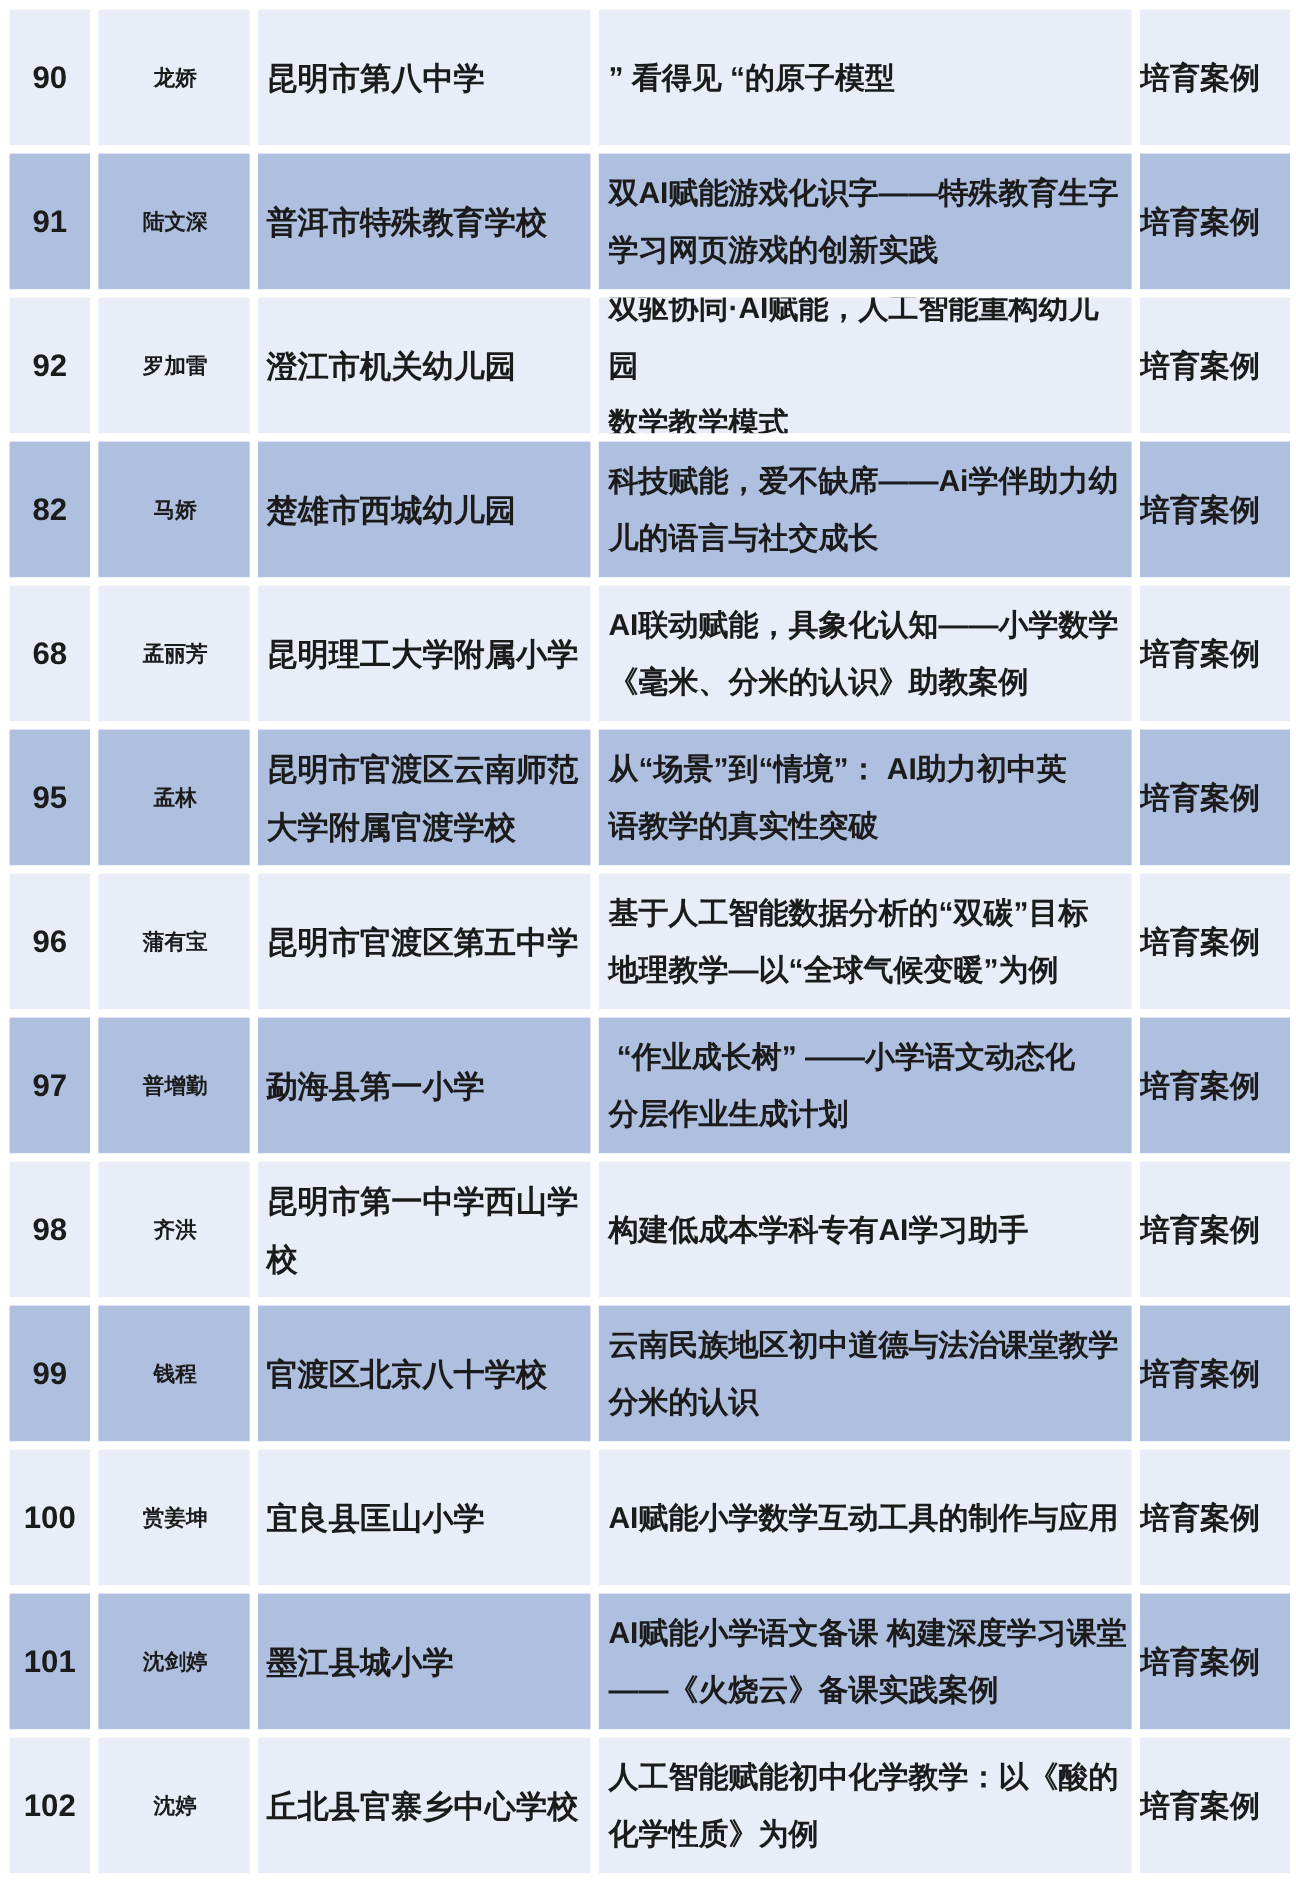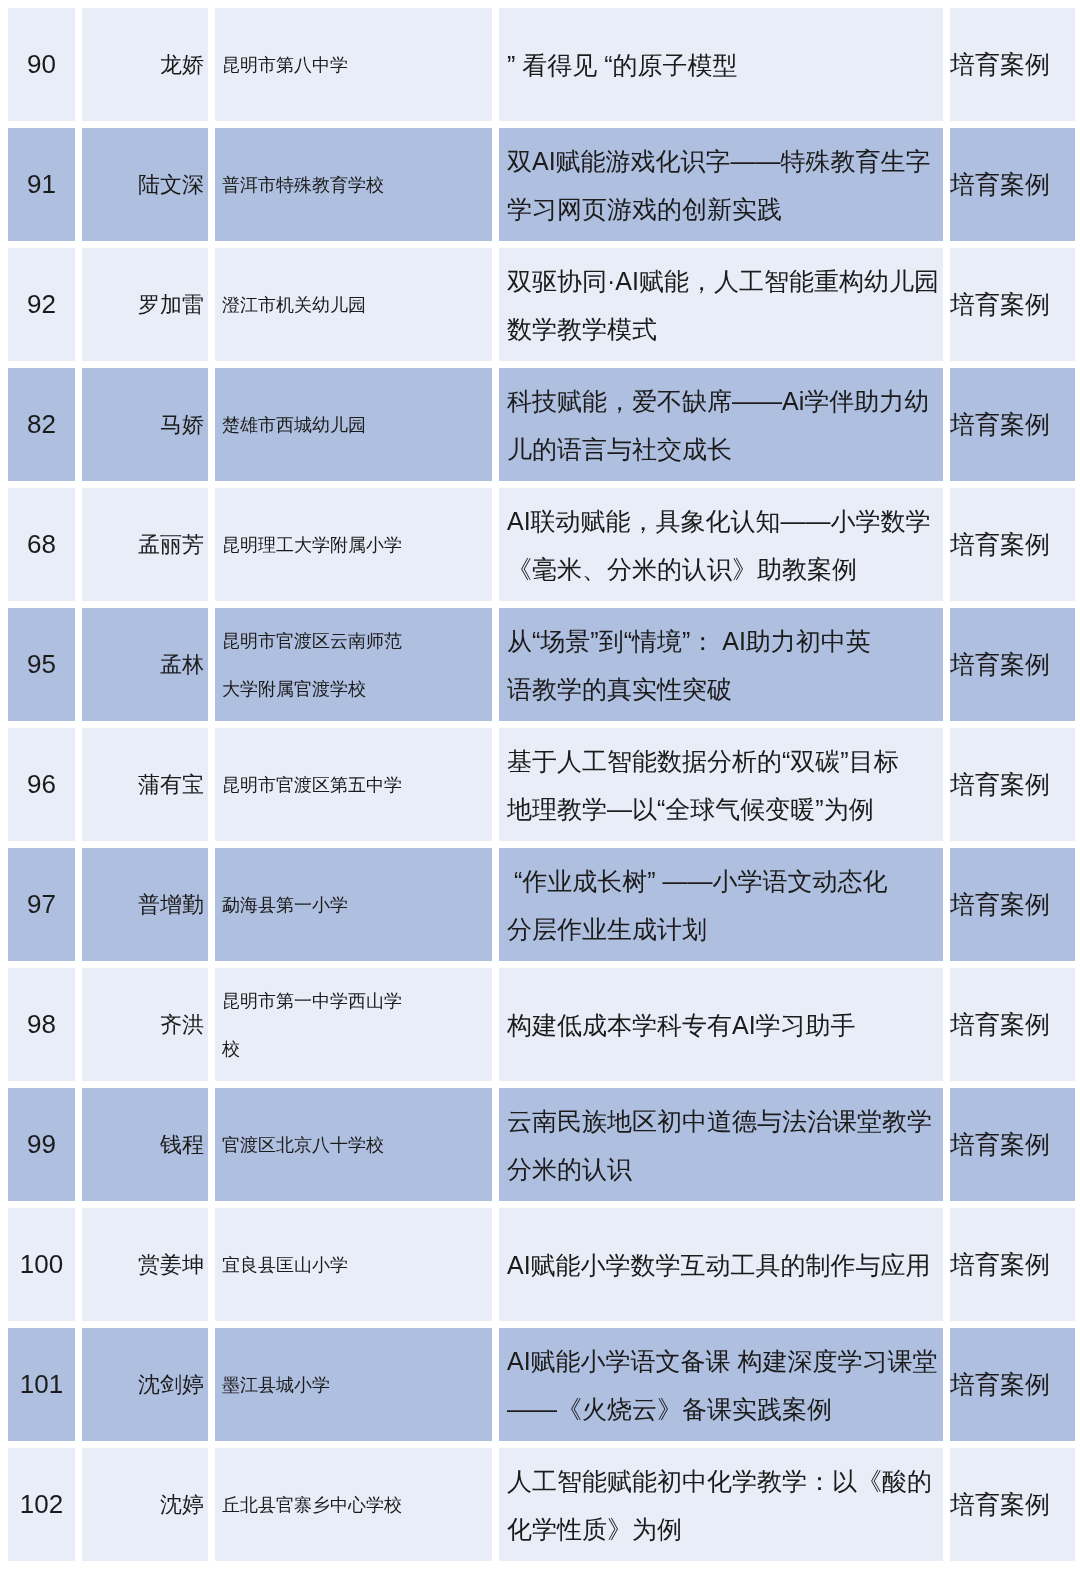--- a/index.html
+++ b/index.html
@@ -15,47 +15,48 @@
   .table {
     display: grid;
     grid-template-columns: 67px 126px 277px 444px 125px;
     grid-auto-rows: 113px;
     column-gap: 7px;
     row-gap: 7px;
     padding: 8px 5px 20px 8px;
     box-sizing: border-box;
     width: 1080px;
     background: #ffffff;
+    font-weight: bold;
   }
   .row { display: contents; }
   .row.light > .cell { background: #e9edf8; }
   .row.dark  > .cell { background: #afbfdf; }
   .cell {
     display: flex;
     align-items: center;
     overflow: hidden;
     box-sizing: border-box;
   }
   .cell span {
     white-space: pre-wrap;
     word-break: break-all;
   }
   .c-no {
     justify-content: center;
     font-size: 26px;
   }
   .c-name {
-    justify-content: flex-end;
+    justify-content: center;
     padding: 0 4px 0 6px;
-    font-size: 22px;
+    font-size: 18px;
   }
   .c-school {
     justify-content: flex-start;
     padding: 0 4px 0 7px;
-    font-size: 18px;
+    font-size: 26px;
     line-height: 48px;
   }
   .c-title {
     justify-content: flex-start;
     padding: 0 4px 0 8px;
     font-size: 25px;
     line-height: 48px;
   }
   .c-cat {
     justify-content: flex-start;

